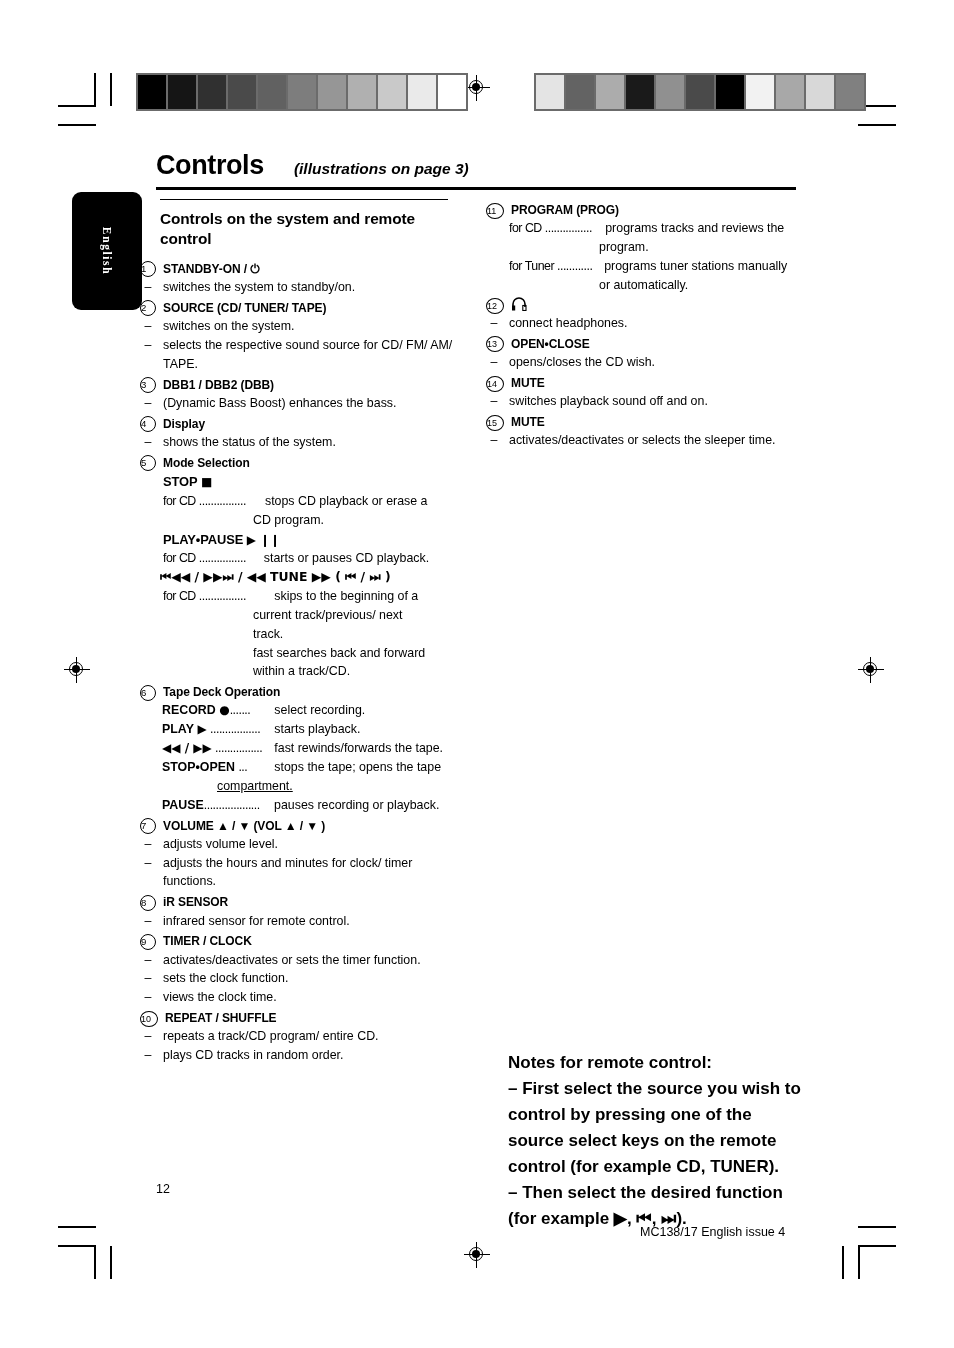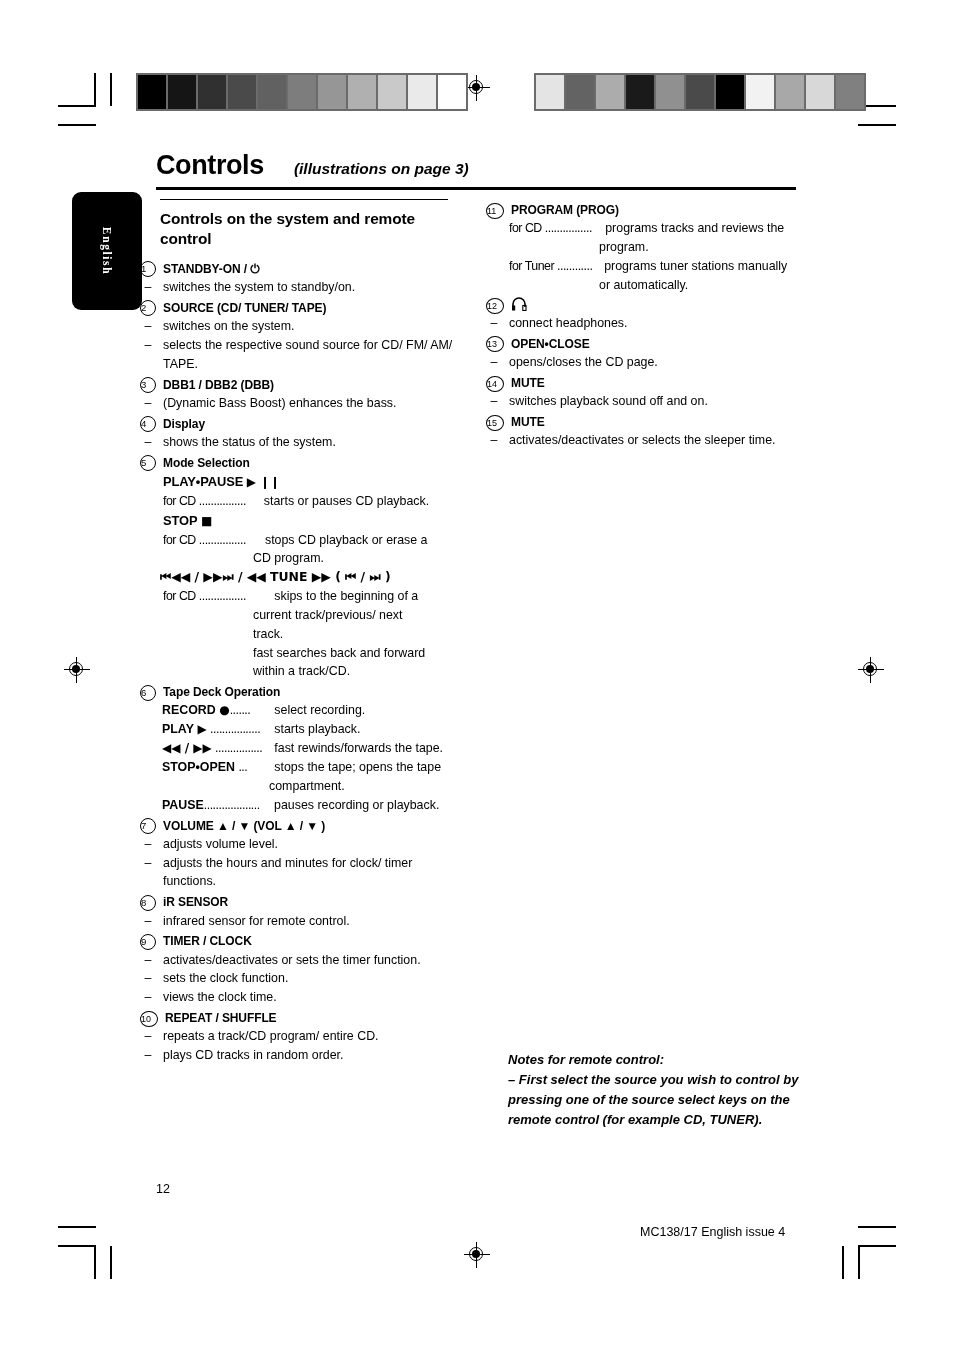--- a/index.html
+++ b/index.html
@@ -77,21 +77,21 @@
   .deftbl{display:table;width:100%;}
   .defrow{display:table-row;}
   .defkey{display:table-cell;white-space:nowrap;padding-right:3px;vertical-align:top;}
   .defval{display:table-cell;vertical-align:top;}
   .cont{margin-left:90px;}
   .dots{letter-spacing:-0.5px;}
   .glyph-b{font-family:"DejaVu Sans", sans-serif;font-size:12px;font-weight:bold;}
 
   .notes{
     position:absolute;left:508px;top:1050px;width:300px;
-    font-size:13px;font-style:italic;font-weight:bold;line-height:1.53;
+    font-size:17px;font-weight:bold;line-height:1.53;
   }
 
   .pageno{position:absolute;left:156px;top:1182px;font-size:12.5px;}
   .footer-right{position:absolute;left:640px;top:1225px;font-size:12.5px;white-space:nowrap;}
 </style>
 </head>
 <body>
 
 <div class="crop" style="left:58px;top:124px;width:38px;height:2px;"></div>
 <div class="crop" style="left:58px;top:105px;width:38px;height:2px;"></div>
@@ -219,43 +219,43 @@
       <span class="txt">shows the status of the system.</span>
     </div>
 
   <div class="item">
     <span class="num">5</span>
     <span class="ttl">Mode Selection</span>
   </div>
 
   <div class="sub">
     <div>
+      <span class="subttl">STOP</span>
+      <span class="glyph-b">■</span>
+    </div>
+    <div class="deftbl">
+      <div class="defrow">
+        <span class="defkey dots">for CD ................</span>
+        <span class="defval">stops CD playback or erase a</span>
+      </div>
+    </div>
+    <div class="cont">CD program.</div>
+  </div>
+
+  <div class="sub">
+    <div>
       <span class="subttl">PLAY•PAUSE</span>
       <span class="glyph-b">▶ ❙❙</span>
     </div>
     <div class="deftbl">
       <div class="defrow">
         <span class="defkey dots">for CD ................</span>
         <span class="defval">starts or pauses CD playback.</span>
       </div>
     </div>
-  </div>
-
-  <div class="sub">
-    <div>
-      <span class="subttl">STOP</span>
-      <span class="glyph-b">■</span>
-    </div>
-    <div class="deftbl">
-      <div class="defrow">
-        <span class="defkey dots">for CD ................</span>
-        <span class="defval">stops CD playback or erase a</span>
-      </div>
-    </div>
-    <div class="cont">CD program.</div>
   </div>
 
   <div class="sub" style="margin-left:20px;">
     <div class="glyph-b" style="font-size:12.4px;">⏮◀◀ / ▶▶⏭  /  ◀◀ TUNE ▶▶   ( ⏮ / ⏭ )</div>
     <div class="deftbl" style="margin-left:3px;">
       <div class="defrow">
         <span class="defkey dots">for CD ................</span>
         <span class="defval">skips to the beginning of a</span>
       </div>
     </div>
@@ -281,21 +281,21 @@
       </div>
       <div class="defrow">
         <span class="defkey"><span class="glyph-b">◀◀ / ▶▶</span> <span class="dots">................</span></span>
         <span class="defval">fast rewinds/forwards the tape.</span>
       </div>
       <div class="defrow">
         <span class="defkey"><b>STOP•OPEN</b> <span class="dots">...</span></span>
         <span class="defval">stops the tape; opens the tape</span>
       </div>
     </div>
-    <div style="margin-left:107px;">compartment.</div>
+    <div style="margin-left:55px;text-decoration:underline;">compartment.</div>
     <div class="deftbl">
       <div class="defrow">
         <span class="defkey"><b>PAUSE</b><span class="dots">...................</span></span>
         <span class="defval">pauses recording or playback.</span>
       </div>
     </div>
   </div>
 
   <div class="item">
     <span class="num">7</span>
@@ -387,21 +387,21 @@
       <span class="d">–</span>
       <span class="txt">connect headphones.</span>
     </div>
 
   <div class="item">
     <span class="num wide">13</span>
     <span class="ttl">OPEN•CLOSE</span>
   </div>
   <div class="dash">
       <span class="d">–</span>
-      <span class="txt">opens/closes the CD page.</span>
+      <span class="txt">opens/closes the CD wish.</span>
     </div>
 
   <div class="item">
     <span class="num wide">14</span>
     <span class="ttl">MUTE</span>
   </div>
   <div class="dash">
       <span class="d">–</span>
       <span class="txt">switches playback sound off and on.</span>
     </div>
@@ -412,16 +412,17 @@
   </div>
   <div class="dash">
       <span class="d">–</span>
       <span class="txt">activates/deactivates or selects the sleeper time.</span>
     </div>
 </div>
 
 <div class="notes">
   <div>Notes for remote control:</div>
   <div>–  First select the source you wish to control by pressing one of the source select keys on the remote control (for example CD, TUNER).</div>
+  <div>–  Then select the desired function (for example ▶,  ⏮,  ⏭).</div>
 </div>
 
 <div class="pageno">12</div>
 <div class="footer-right">MC138/17 English issue 4</div>
 
 </body></html>

